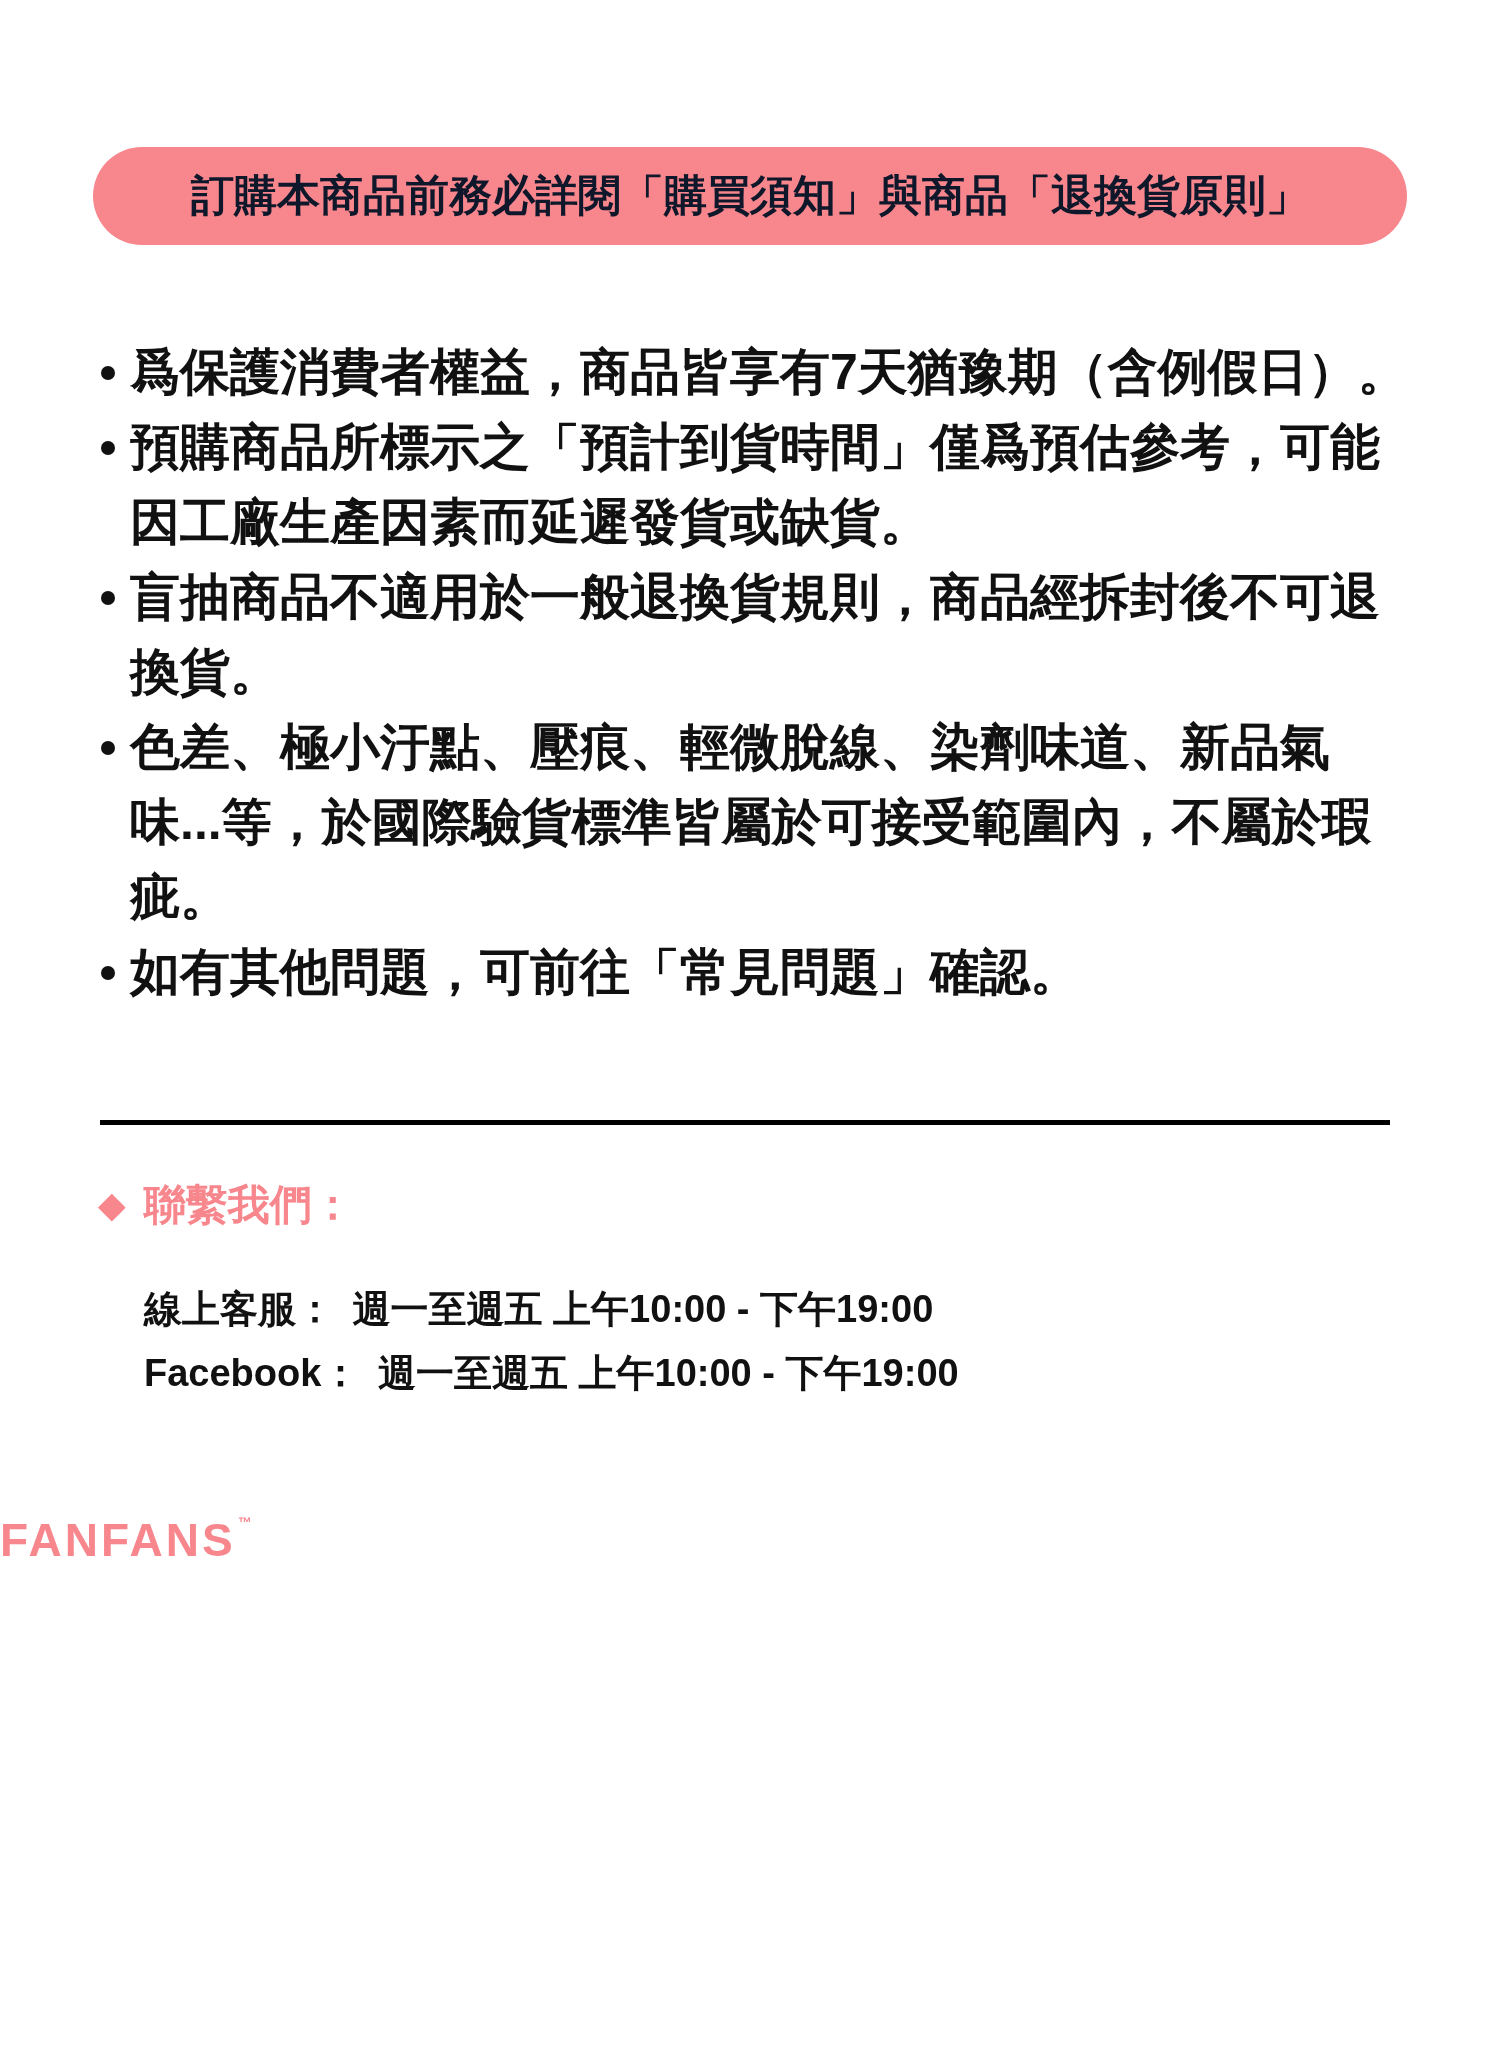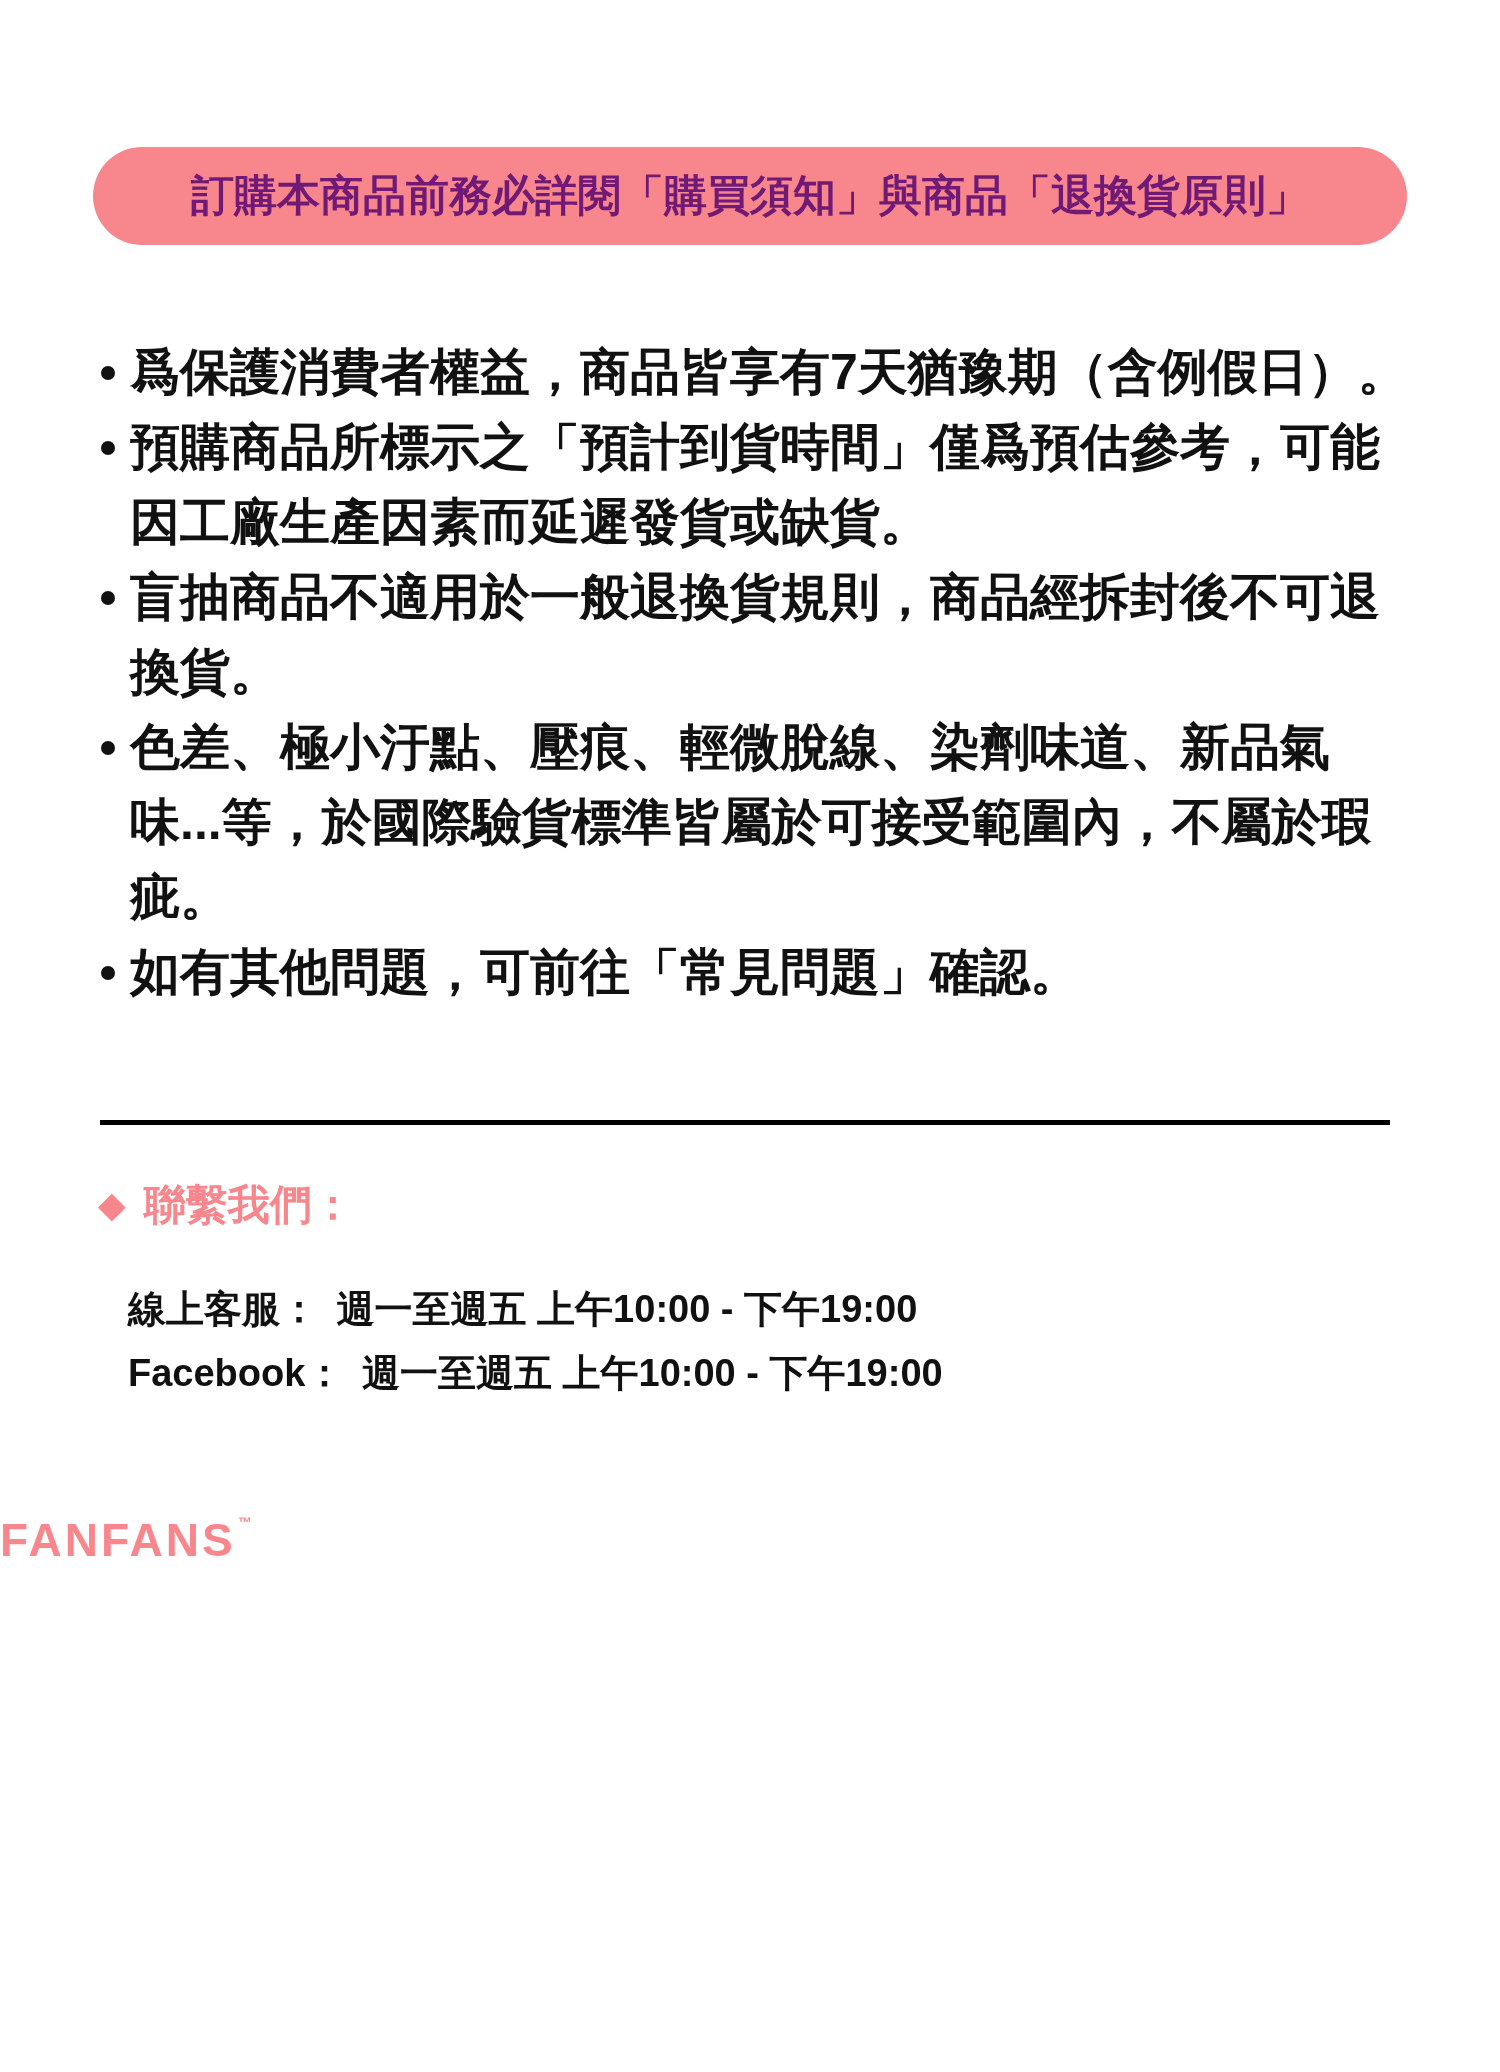--- a/index.html
+++ b/index.html
@@ -11,21 +11,21 @@
   .page{position:relative;width:1500px;height:2072px;}
 
   
   .banner{
     box-sizing:border-box;
     margin:147px 93px 0 93px;
     height:98px;
     border-radius:49px;
     background:#F8868D;
     display:flex;align-items:center;justify-content:center;
-    color:#701a75;font-size:43px;font-weight:700;
+    color:#0f172a;font-size:43px;font-weight:700;
     white-space:nowrap;letter-spacing:0px;
   }
 
   
   .notices{
     list-style:none;
     margin:90px 88px 0 100px;
     padding:0;
   }
   .notices li{
@@ -60,21 +60,21 @@
   }
   .contact-heading .diamond{
     font-size:36px;line-height:1;
     color:#F8868D;
   }
 
   .contact-lines{
     margin:44px 0 0 128px;
     font-size:38px;font-weight:700;color:#111111;
   }
-  .contact-line{line-height:64px;white-space:nowrap;}
+  .contact-line{line-height:64px;white-space:nowrap;margin-left:16px;}
   .contact-line .lbl{margin-right:8px;}
 
   .footer-logo{
     margin-top:112px;
     color:#F8868D;
     font-size:46px;
     font-weight:800;
     letter-spacing:3px;
     line-height:1;
   }

